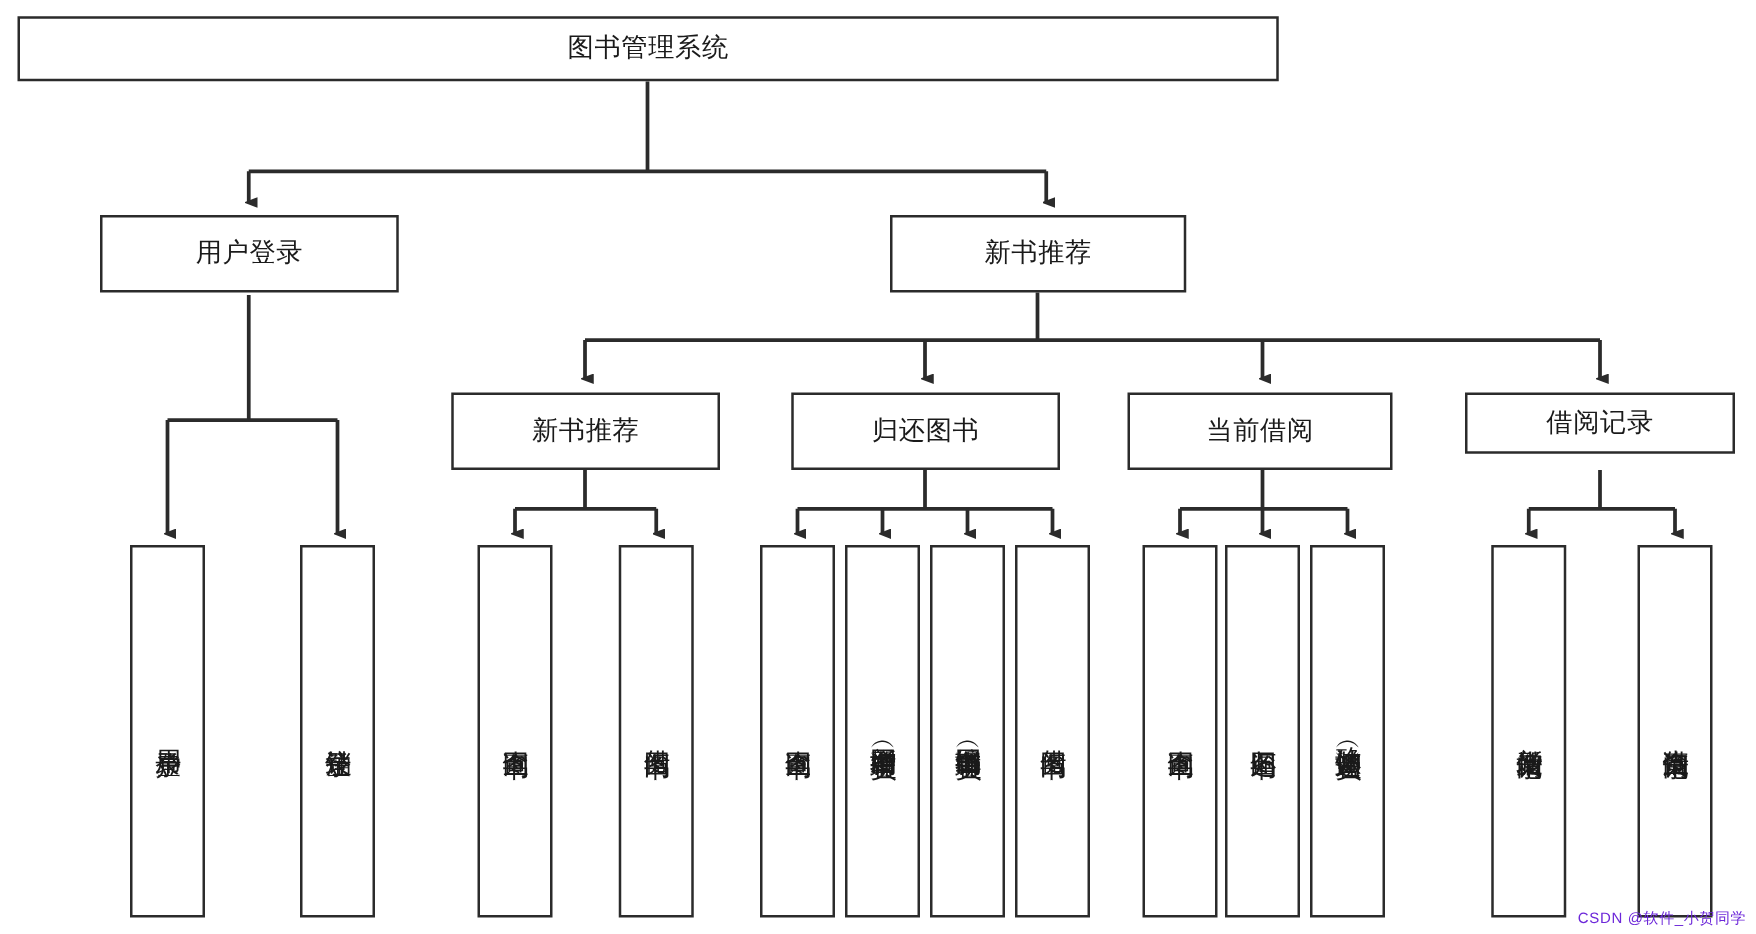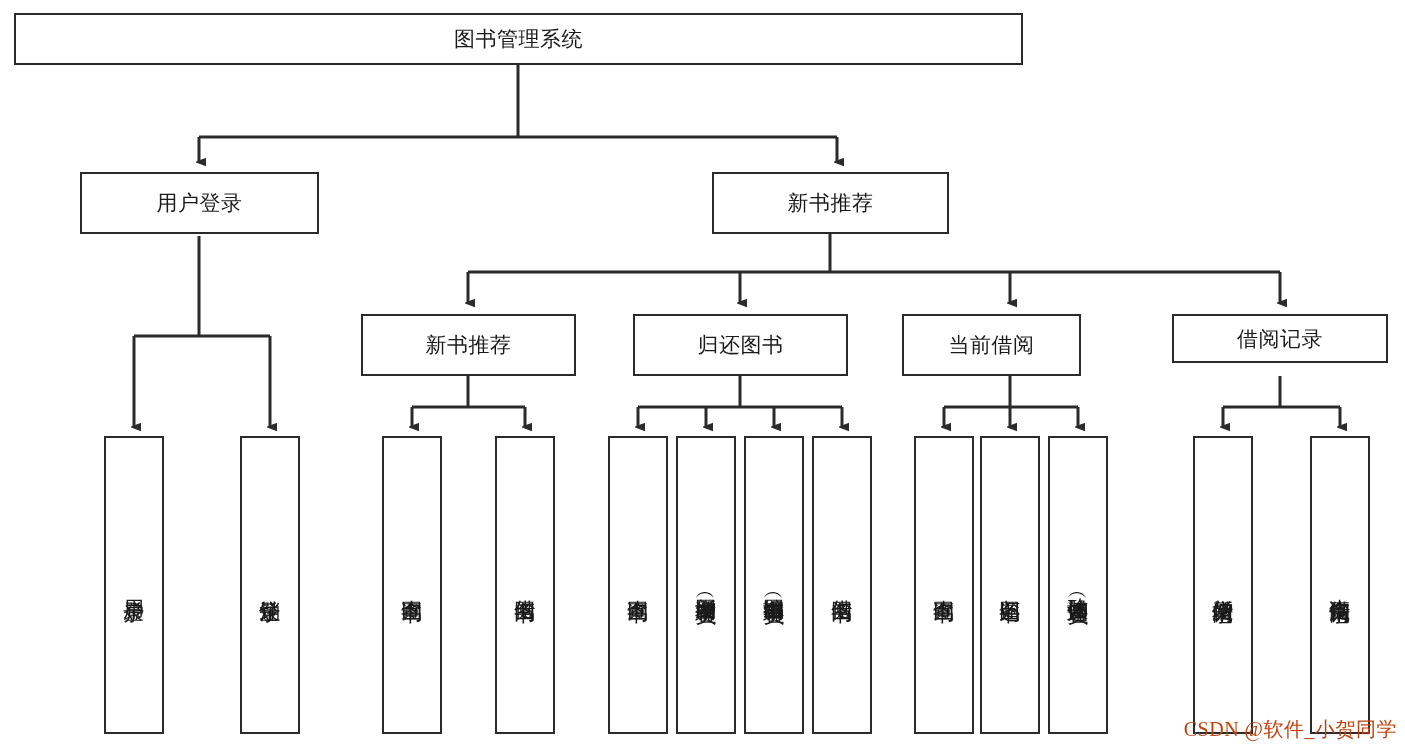--- a/index.html
+++ b/index.html
@@ -53,26 +53,25 @@
     white-space: nowrap;
     display: block;
   }
   .node-root {
     font-size: 22px;
   }
   #watermark {
     position: absolute;
     right: 8px;
     bottom: 4px;
-    font-size: 20px;
-    color: #c2410c;
+    font-size: 12px;
+    color: #6d28d9;
     letter-spacing: 0.5px;
     white-space: nowrap;
     pointer-events: none;
-    font-family: Liberation Serif, serif;
   }
 </style>
 </head>
 <body>
 
 <div id="canvas">
 
   <svg id="edges" viewBox="0 0 1405 747" xmlns="http://www.w3.org/2000/svg">
     <defs>
       <marker id="arrow" markerWidth="10" markerHeight="10" refX="4.2" refY="7" orient="auto" markerUnits="userSpaceOnUse">
@@ -136,21 +135,21 @@
   </div>
 
   <div class="node horizontal" style="left:361px; top:314px; width:215px; height:62px;">
     <span>新书推荐</span>
   </div>
 
   <div class="node horizontal" style="left:633px; top:314px; width:215px; height:62px;">
     <span>归还图书</span>
   </div>
 
-  <div class="node horizontal" style="left:902px; top:314px; width:179px; height:62px;">
+  <div class="node horizontal" style="left:902px; top:314px; width:212px; height:62px;">
     <span>当前借阅</span>
   </div>
 
   <div class="node horizontal" style="left:1172px; top:314px; width:216px; height:49px;">
     <span>借阅记录</span>
   </div>
 
   <div class="node vertical" style="left:104px; top:436px; width:60px; height:298px;">
     <span class="vtext">用户登录</span>
   </div>

